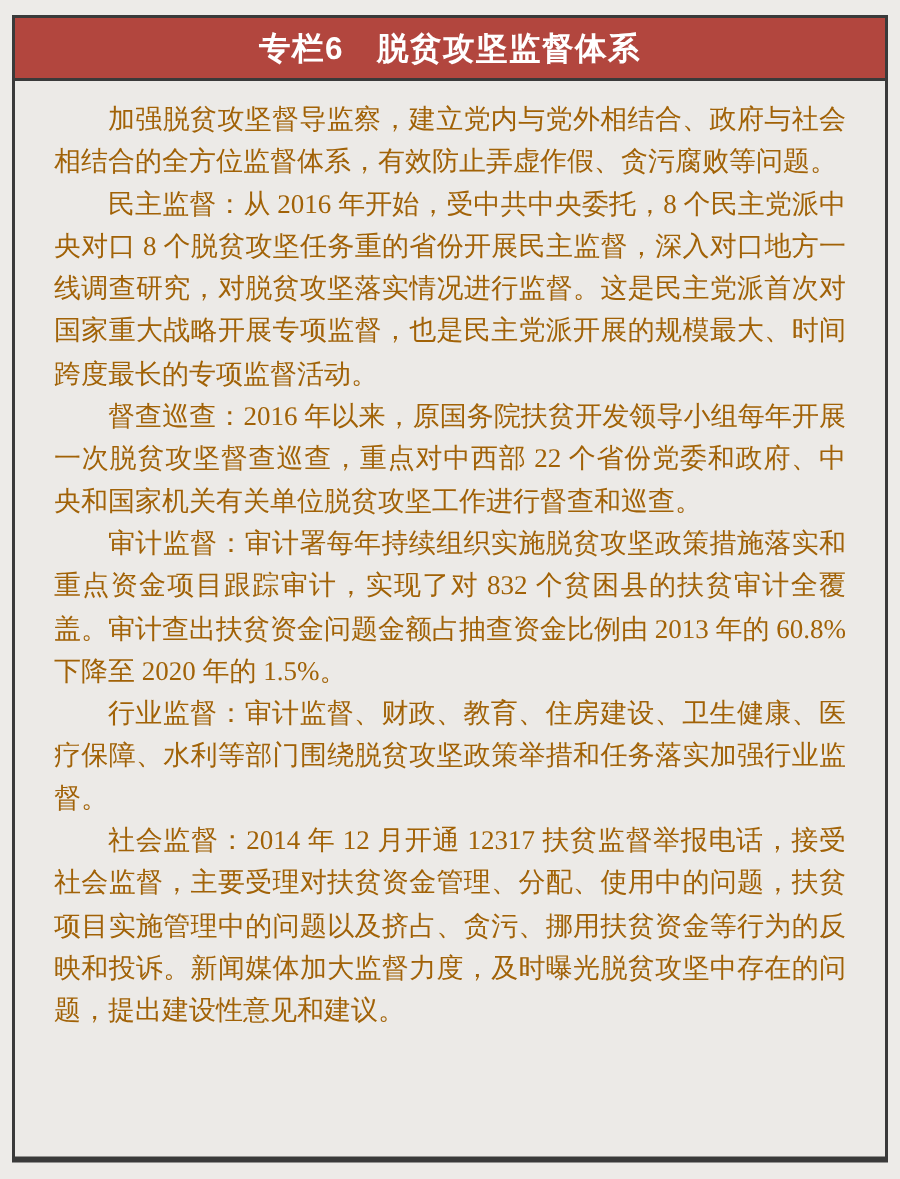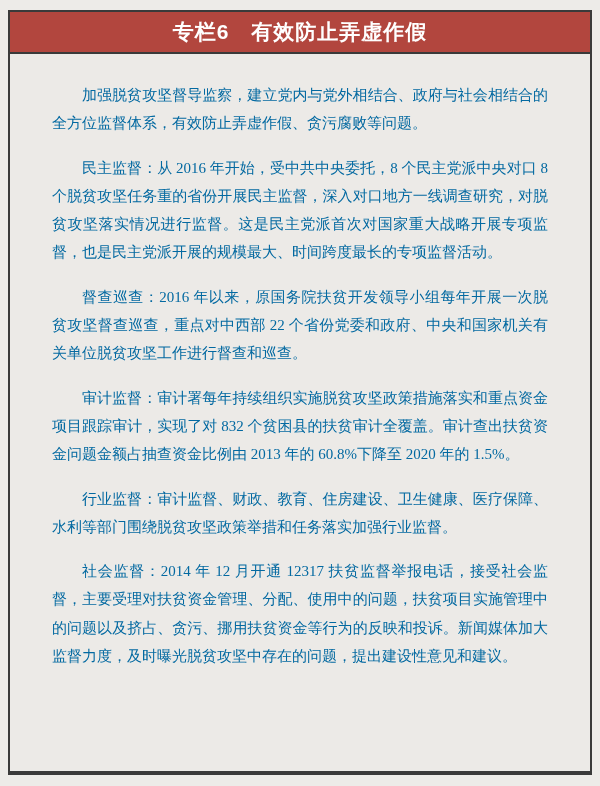--- a/index.html
+++ b/index.html
@@ -38,35 +38,35 @@
     font-family: "Liberation Sans", "DejaVu Sans", sans-serif;
     font-weight: bold;
     font-size: 21px;
     letter-spacing: 1px;
     white-space: pre;
   }
   .panel-body {
     padding: 11px 26px 0 26px;
   }
   .panel-body p {
-    margin: 16px;
+    margin: 0;
     text-indent: 2em;
     text-align: justify;
-    font-size: 15px;
+    font-size: 18px;
     line-height: 28.3px;
-    color: #0369a1;
+    color: #a16207;
   }
 </style>
 </head>
 <body>
 
 <div class="page">
   <div class="panel">
     <div class="panel-header">
-      <span class="panel-title">专栏6　有效防止弄虚作假</span>
+      <span class="panel-title">专栏6　脱贫攻坚监督体系</span>
     </div>
     <div class="panel-body">
       <p>加强脱贫攻坚督导监察，建立党内与党外相结合、政府与社会相结合的全方位监督体系，有效防止弄虚作假、贪污腐败等问题。</p>
       <p>民主监督：从 2016 年开始，受中共中央委托，8 个民主党派中央对口 8 个脱贫攻坚任务重的省份开展民主监督，深入对口地方一线调查研究，对脱贫攻坚落实情况进行监督。这是民主党派首次对国家重大战略开展专项监督，也是民主党派开展的规模最大、时间跨度最长的专项监督活动。</p>
       <p>督查巡查：2016 年以来，原国务院扶贫开发领导小组每年开展一次脱贫攻坚督查巡查，重点对中西部 22 个省份党委和政府、中央和国家机关有关单位脱贫攻坚工作进行督查和巡查。</p>
       <p>审计监督：审计署每年持续组织实施脱贫攻坚政策措施落实和重点资金项目跟踪审计，实现了对 832 个贫困县的扶贫审计全覆盖。审计查出扶贫资金问题金额占抽查资金比例由 2013 年的 60.8%下降至 2020 年的 1.5%。</p>
       <p>行业监督：审计监督、财政、教育、住房建设、卫生健康、医疗保障、水利等部门围绕脱贫攻坚政策举措和任务落实加强行业监督。</p>
       <p>社会监督：2014 年 12 月开通 12317 扶贫监督举报电话，接受社会监督，主要受理对扶贫资金管理、分配、使用中的问题，扶贫项目实施管理中的问题以及挤占、贪污、挪用扶贫资金等行为的反映和投诉。新闻媒体加大监督力度，及时曝光脱贫攻坚中存在的问题，提出建设性意见和建议。</p>
     </div>
   </div>

